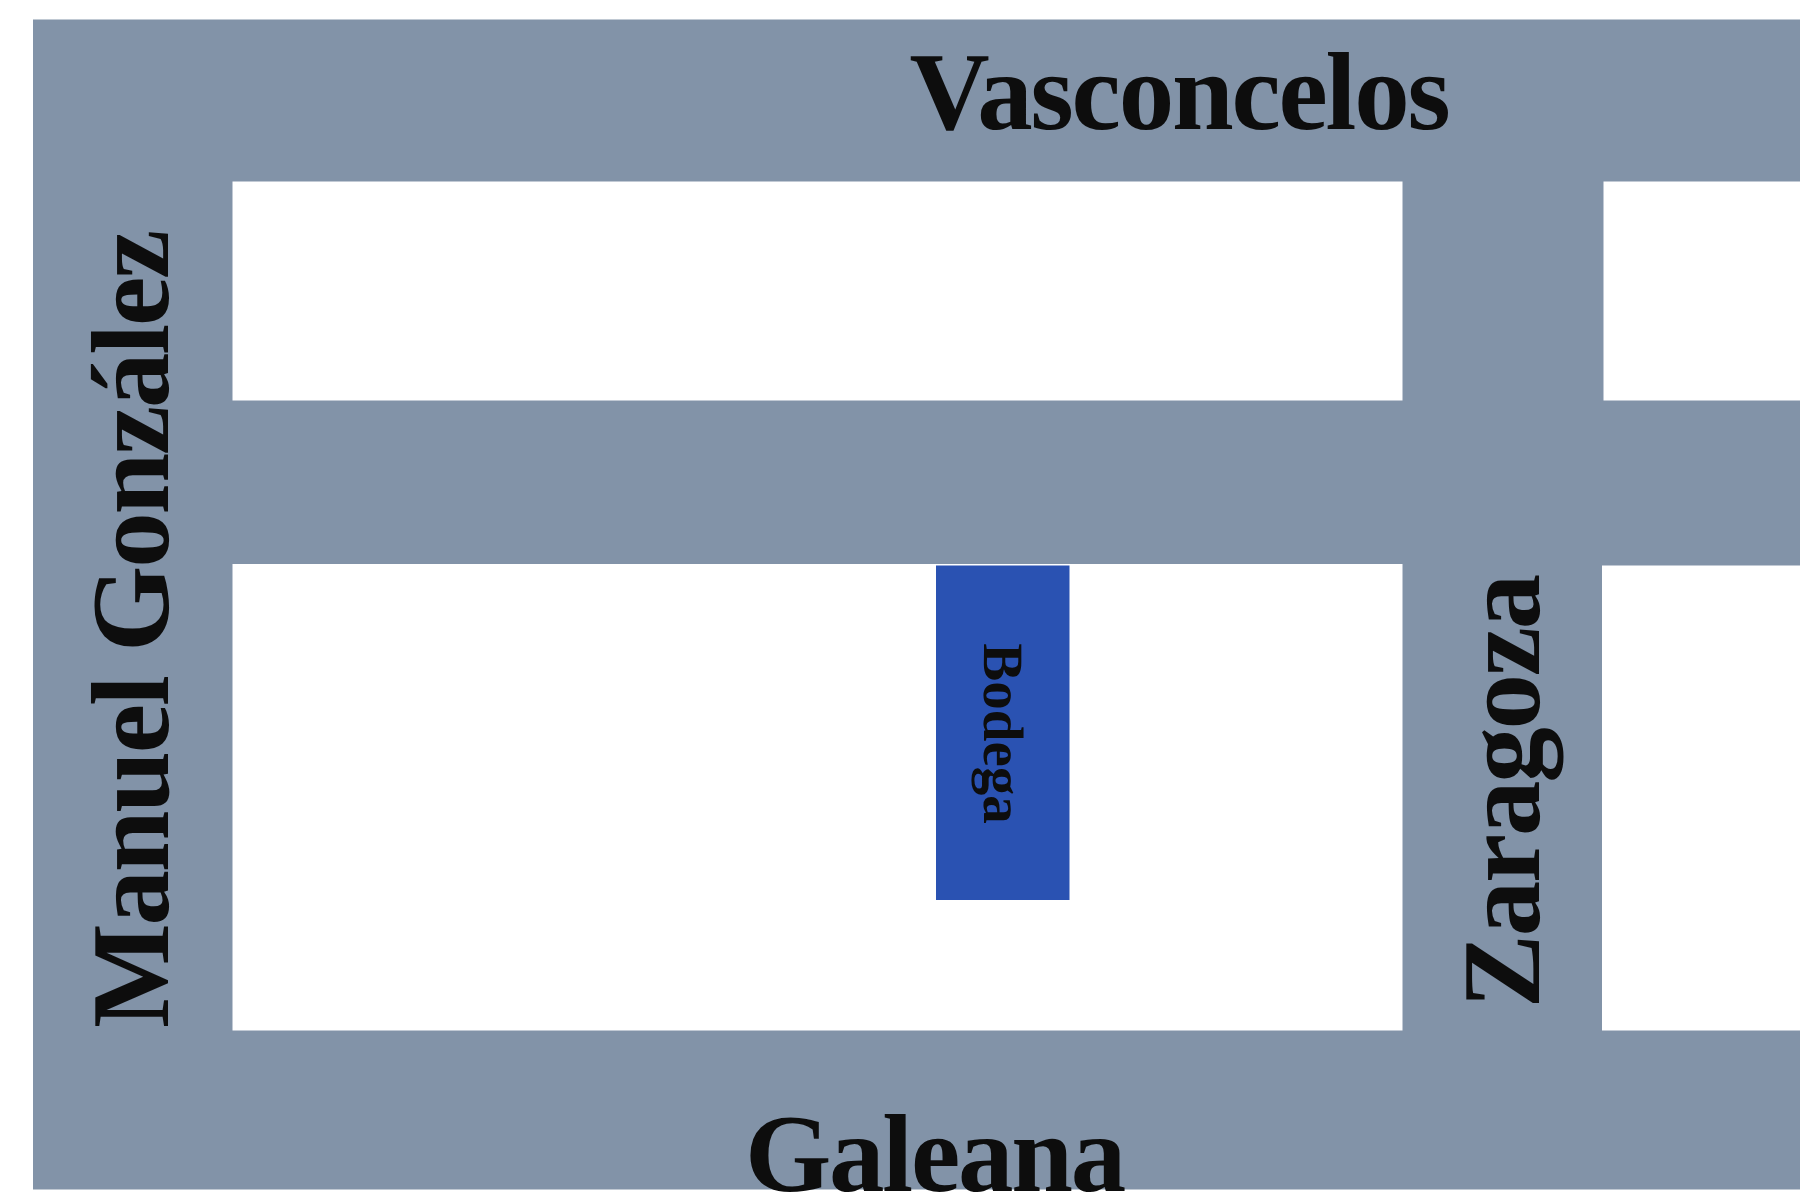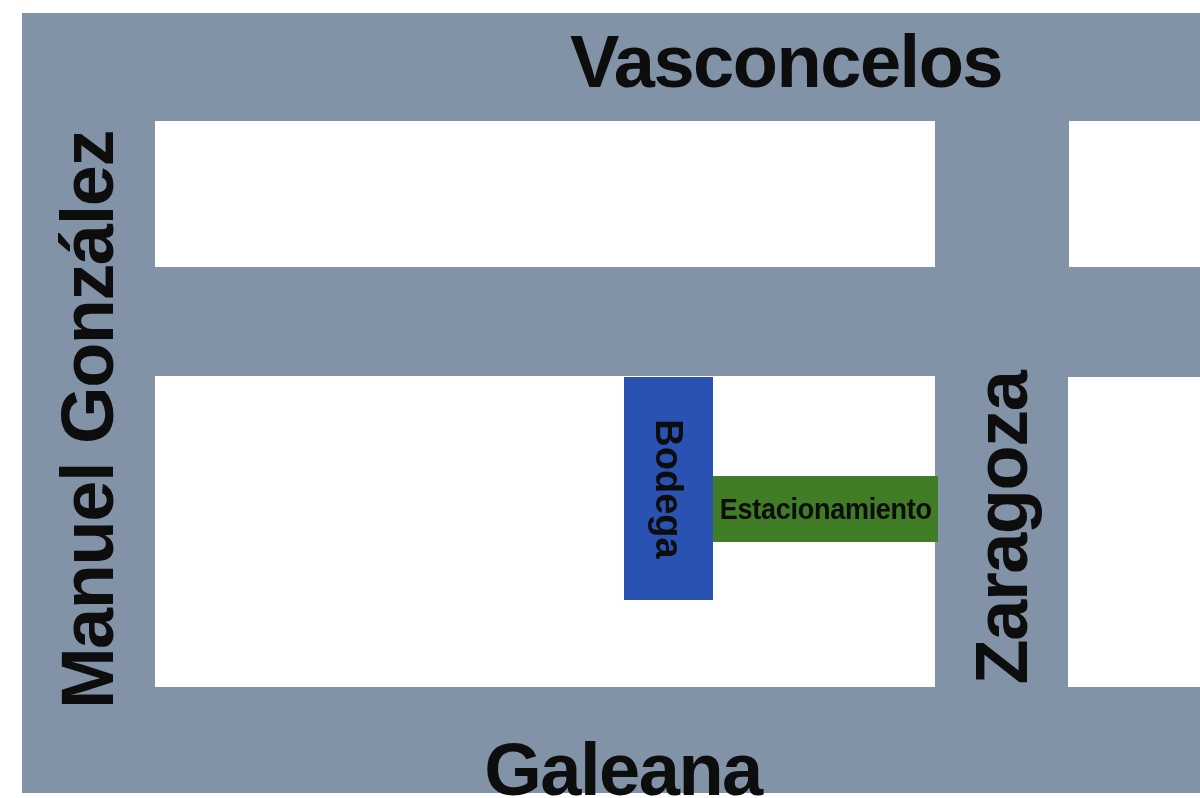--- a/index.html
+++ b/index.html
@@ -6,21 +6,21 @@
     margin: 0;
     padding: 0;
     background: #ffffff;
   }
   #canvas {
     position: relative;
     width: 1200px;
     height: 798px;
     background: #ffffff;
     overflow: hidden;
-    font-family: Liberation Sans, sans-serif;
+    font-family: Liberation Serif, serif;
   }
   
   .street-base {
     position: absolute;
     left: 22px;
     top: 13px;
     width: 1178px;
     height: 780px;
     background: #8293a8;
   }
@@ -117,17 +117,14 @@
   <div class="street-label label-galeana">Galeana</div>
 
   <div class="street-label label-manuel">Manuel González</div>
 
   <div class="street-label label-zaragoza">Zaragoza</div>
 
   <div class="place place-bodega" style="background: rgb(42, 82, 178);">
     <span class="place-label">Bodega</span>
   </div>
 
-  <div class="place place-estacionamiento" style="background: rgb(65, 124, 38);">
-    <span class="place-label">Estacionamiento</span>
-  </div>
 
 </div>
 
 </body></html>

